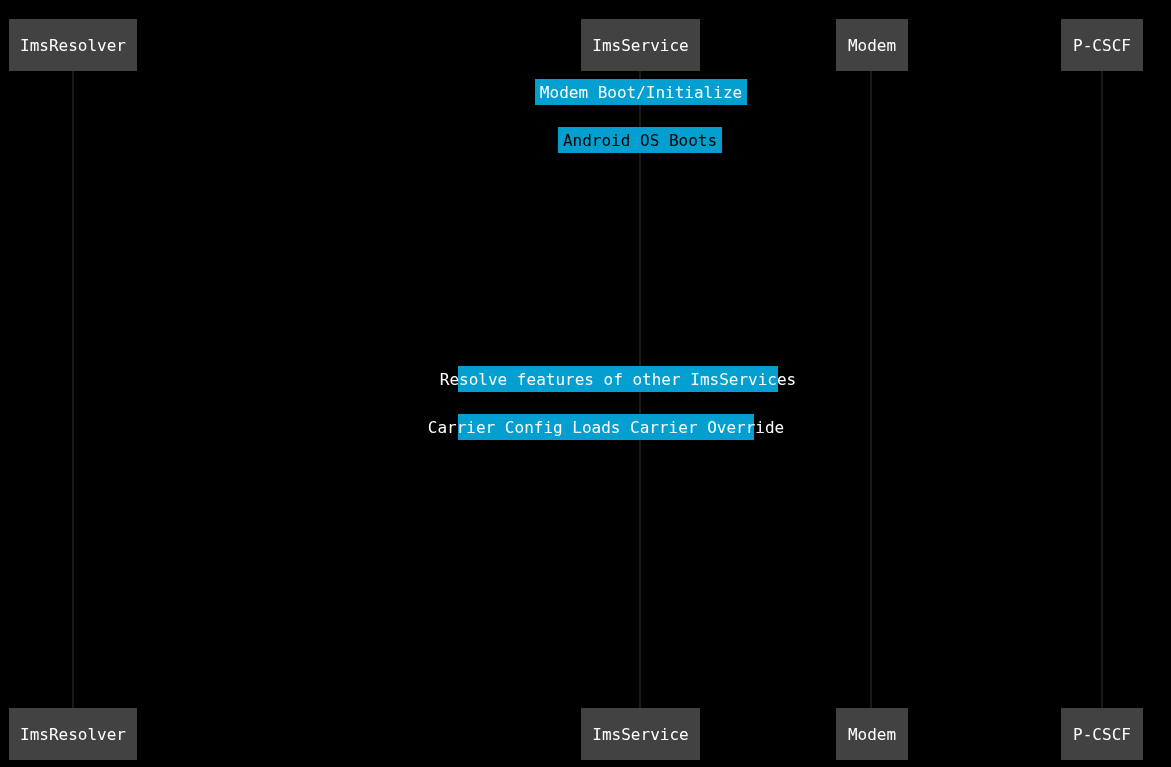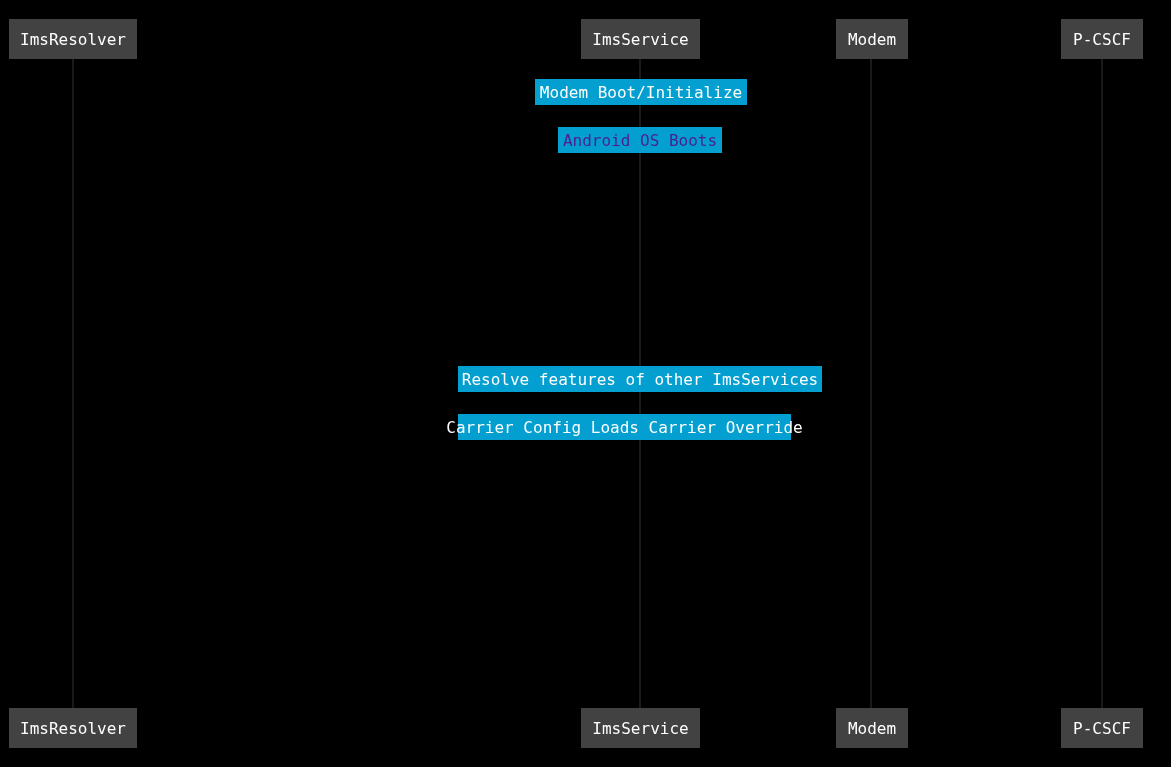--- a/index.html
+++ b/index.html
@@ -27,21 +27,21 @@
     position: absolute;
     background: #424242;
     color: #ffffff;
     font-size: 16px;
     letter-spacing: 0px;
     display: flex;
     align-items: center;
     justify-content: center;
     white-space: nowrap;
     box-sizing: border-box;
-    height: 40px;
+    height: 52px;
   }
   .note {
     position: absolute;
     background: #029fd0;
     color: #ffffff;
     font-size: 16px;
     display: flex;
     align-items: center;
     justify-content: center;
     white-space: nowrap;
@@ -85,23 +85,23 @@
         <span>Modem</span>
       </div>
       <div class="participant" style="left: 1061px; width: 82px; top: 708px; background: rgb(66, 66, 66); color: rgb(255, 255, 255);">
         <span>P-CSCF</span>
       </div>
     </div>
   <div id="notes">
       <div class="note" style="left: 535px; top: 79px; width: 212px; background: rgb(2, 159, 208); color: rgb(255, 255, 255);">
         <span>Modem Boot/Initialize</span>
       </div>
-      <div class="note" style="left: 558px; top: 127px; width: 164px; background: rgb(2, 159, 208); color: #4c1d95;">
+      <div class="note" style="left: 558px; top: 127px; width: 164px; background: rgb(2, 159, 208); color: #000000;">
         <span>Android OS Boots</span>
       </div>
-      <div class="note" style="left: 458px; top: 366px; width: 364px; background: rgb(2, 159, 208); color: rgb(255, 255, 255);">
+      <div class="note" style="left: 458px; top: 366px; width: 320px; background: rgb(2, 159, 208); color: rgb(255, 255, 255);">
         <span>Resolve features of other ImsServices</span>
       </div>
-      <div class="note" style="left: 458px; top: 414px; width: 333px; background: rgb(2, 159, 208); color: rgb(255, 255, 255);">
+      <div class="note" style="left: 458px; top: 414px; width: 296px; background: rgb(2, 159, 208); color: rgb(255, 255, 255);">
         <span>Carrier Config Loads Carrier Override</span>
       </div>
     </div>
 </div>
 
 </body></html>

